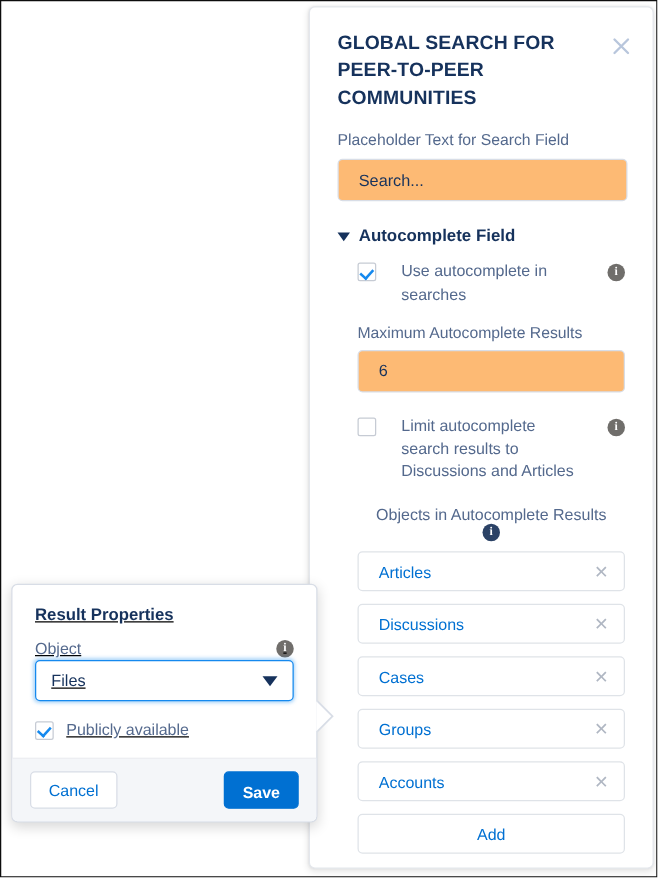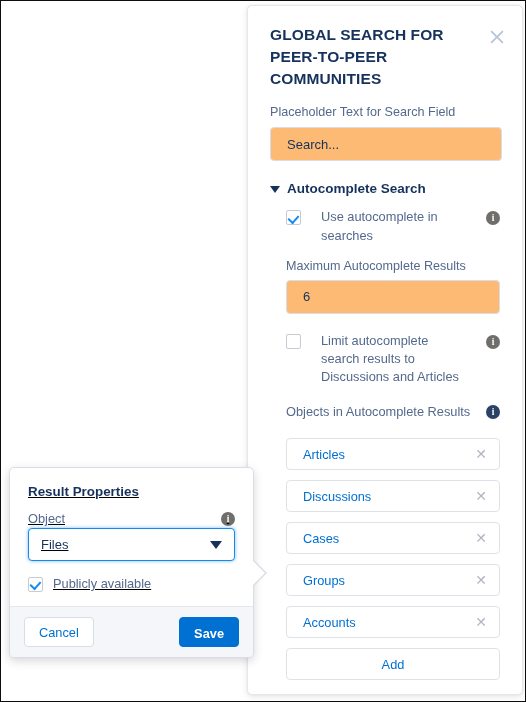--- a/index.html
+++ b/index.html
@@ -163,21 +163,22 @@
 
   .sub-label {
     color: #54698d;
     font-size: 12.6px;
     margin: 14px 0 7px 0;
   }
   .label-row {
     display: flex;
     align-items: center;
     justify-content: space-between;
-    margin: 18px 0 19px 0;
+    margin: 18px 0 8px 0;
+    flex-direction: column;
   }
 
   
   .chip {
     display: flex;
     align-items: center;
     justify-content: space-between;
     height: 32px;
     border: 1px solid #dfe3e8;
     border-radius: 4px;
@@ -348,21 +349,21 @@
     <div class="panel-inner">
 
       <h1 class="panel-title">GLOBAL SEARCH FOR PEER-TO-PEER COMMUNITIES</h1>
 
       <div class="field-label">Placeholder Text for Search Field</div>
       <input class="text-input" type="text" value="Search..." style="">
 
       
       <div class="section-head">
         <span class="tri open"></span>
-        <span class="section-head-text">Autocomplete Search</span>
+        <span class="section-head-text">Autocomplete Field</span>
       </div>
 
       <div class="indent">
 
         <div class="check-row">
           <span class="cbox checked"></span>
           <span class="check-label">Use autocomplete in searches</span>
           <span class="info-i">i</span>
         </div>
 

